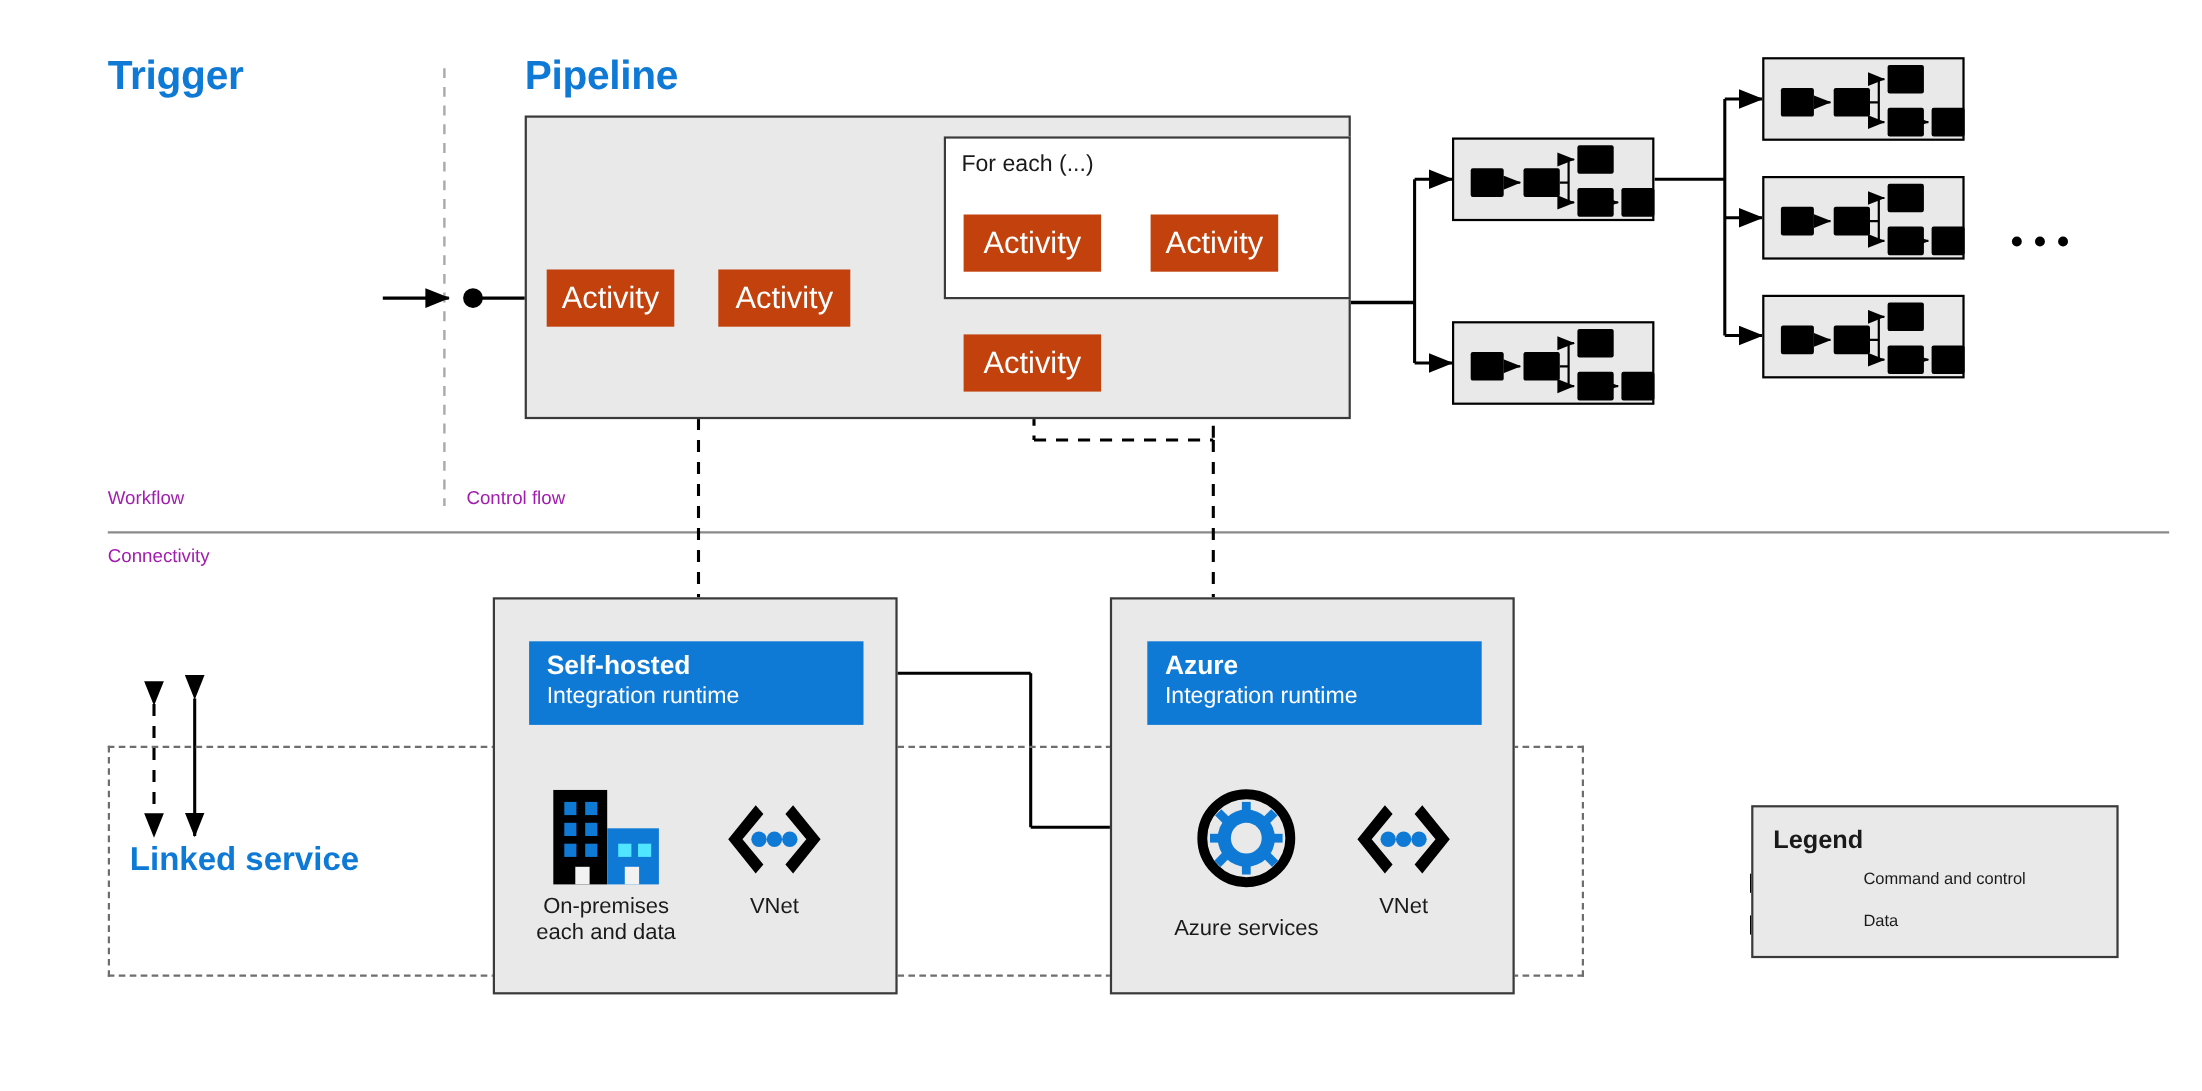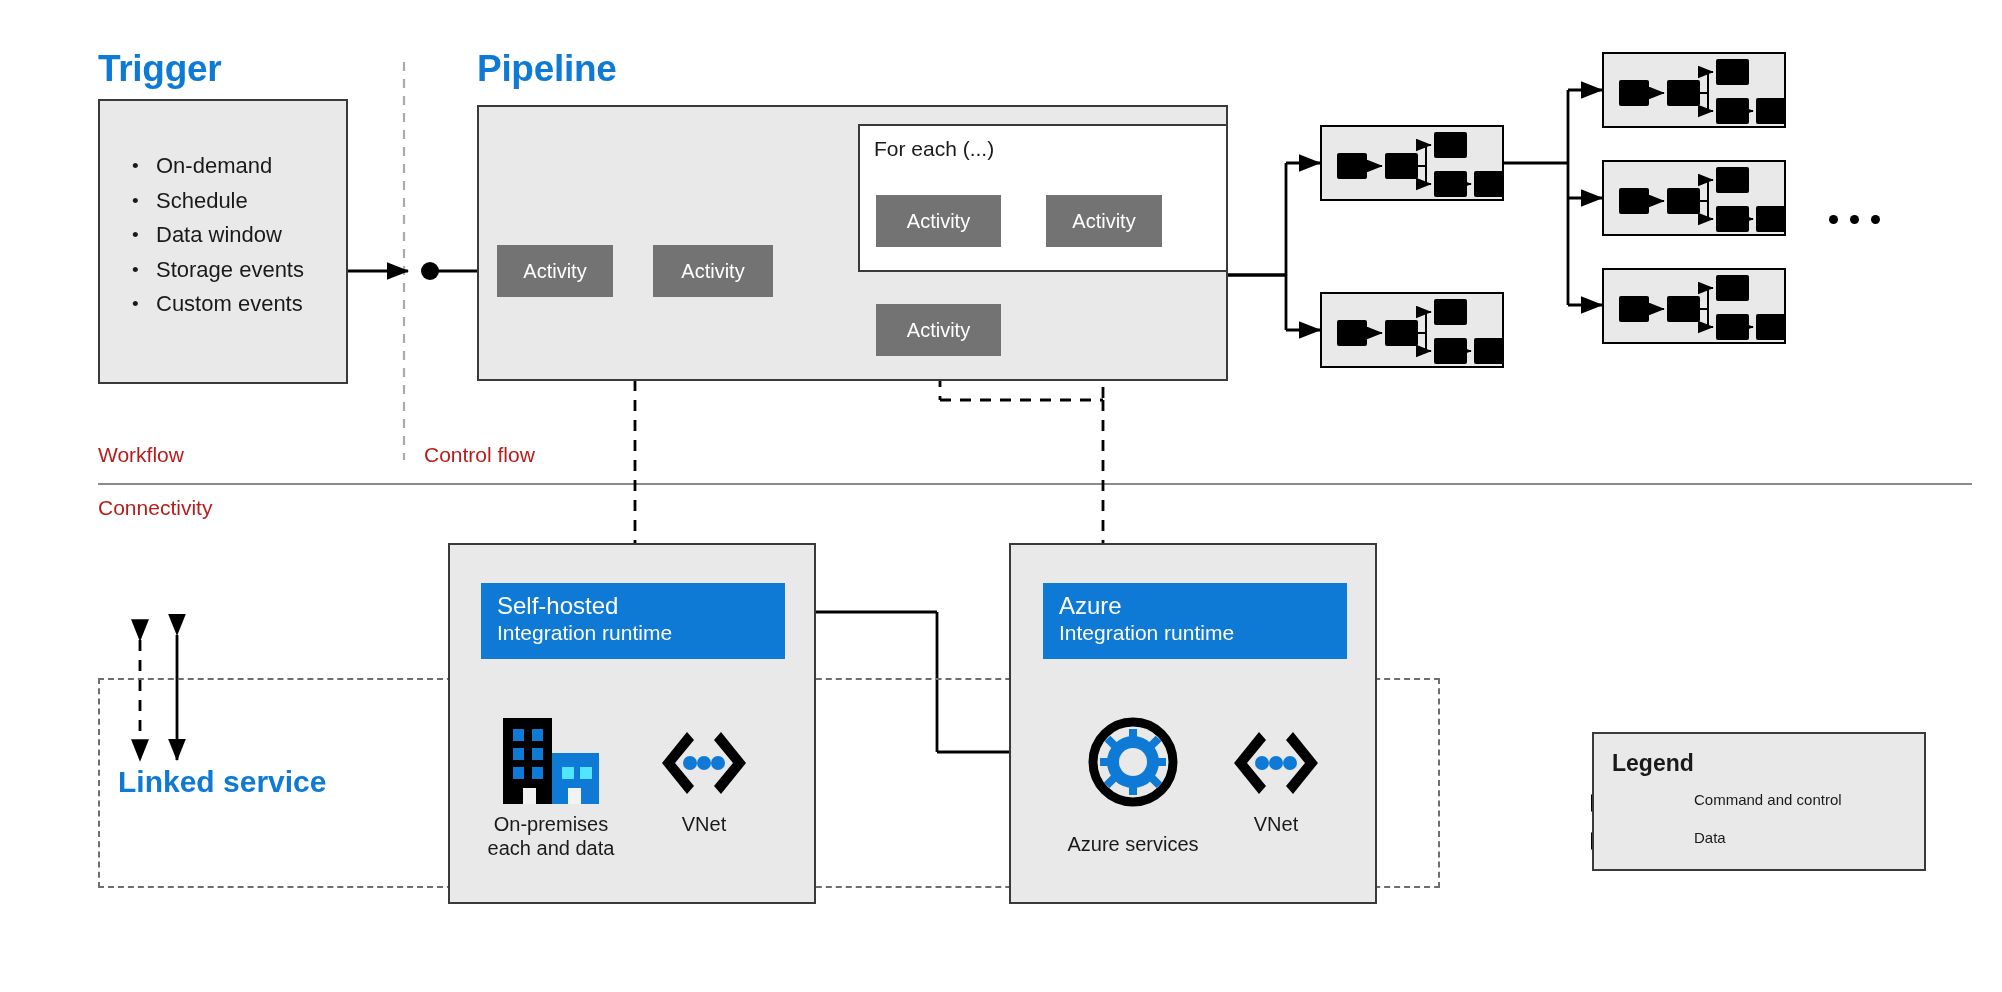--- a/index.html
+++ b/index.html
@@ -71,23 +71,23 @@
   .trigger-list li:before {
     content: "\2022";
     position: absolute;
     left: 4px;
     top: 0;
     font-size: 19px;
   }
 
   
   .activity {
-    background: #737373;
+    background: #c2410c;
     color: #ffffff;
-    font-size: 20px;
+    font-size: 28px;
     display: flex;
     align-items: center;
     justify-content: center;
     box-sizing: border-box;
     white-space: nowrap;
   }
 
   .foreach-label {
     font-size: 21px;
     color: #1a1a1a;
@@ -102,34 +102,34 @@
     position: absolute;
   }
   .mini-node {
     position: absolute;
     background: #000000;
     border-radius: 2px;
   }
 
   
   .lane-label {
-    font-size: 21px;
-    color: #b91c1c;
+    font-size: 17px;
+    color: #a21caf;
     white-space: nowrap;
   }
 
   
   .ir-banner {
     background: #0f7ad6;
     box-sizing: border-box;
     padding: 9px 16px 10px 16px;
   }
   .ir-banner .ir-title {
     color: #ffffff;
-    font-weight: normal;
+    font-weight: bold;
     font-size: 24px;
     line-height: 28px;
     white-space: nowrap;
   }
   .ir-banner .ir-sub {
     color: #ffffff;
     font-size: 21px;
     line-height: 26px;
     white-space: nowrap;
   }
@@ -255,29 +255,20 @@
     <line x1="140" y1="640" x2="140" y2="760" stroke="#000" stroke-width="2.8" stroke-dasharray="11 9" marker-start="url(#arrowDash)" marker-end="url(#arrowDash)"></line>
     <line x1="177" y1="635" x2="177" y2="760" stroke="#000" stroke-width="2.8" marker-start="url(#arrowSolid)" marker-end="url(#arrowSolid)"></line>
 
     <line x1="1612" y1="803" x2="1672" y2="803" stroke="#000" stroke-width="2.8" stroke-dasharray="9 7" marker-start="url(#arrowSolidSm)" marker-end="url(#arrowSolidSm)"></line>
 
     <line x1="1612" y1="841" x2="1674" y2="841" stroke="#000" stroke-width="2.8" marker-start="url(#arrowSolidSm)" marker-end="url(#arrowSolidSm)"></line>
   </svg>
 
   <div class="abs section-title" style="left:98px; top:48px;">Trigger</div>
 
-  <div class="abs grey-box" style="left:98px; top:99px; width:250px; height:285px;">
-    <ul class="trigger-list">
-      <li>On-demand</li>
-      <li>Schedule</li>
-      <li>Data window</li>
-      <li>Storage events</li>
-      <li>Custom events</li>
-    </ul>
-  </div>
 
   <div class="abs section-title" style="left:477px; top:48px;">Pipeline</div>
 
   <div class="abs grey-box" style="left:477px; top:105px; width:751px; height:276px;"></div>
 
   <div class="abs white-box" style="left:858px; top:124px; width:370px; height:148px;text-align:right;">
     <div class="abs foreach-label" style="left:14px; top:11px;">For each (...)</div>
   </div>
 
   <div class="abs activity" style="left:497px; top:245px; width:116px; height:52px;">Activity</div>

